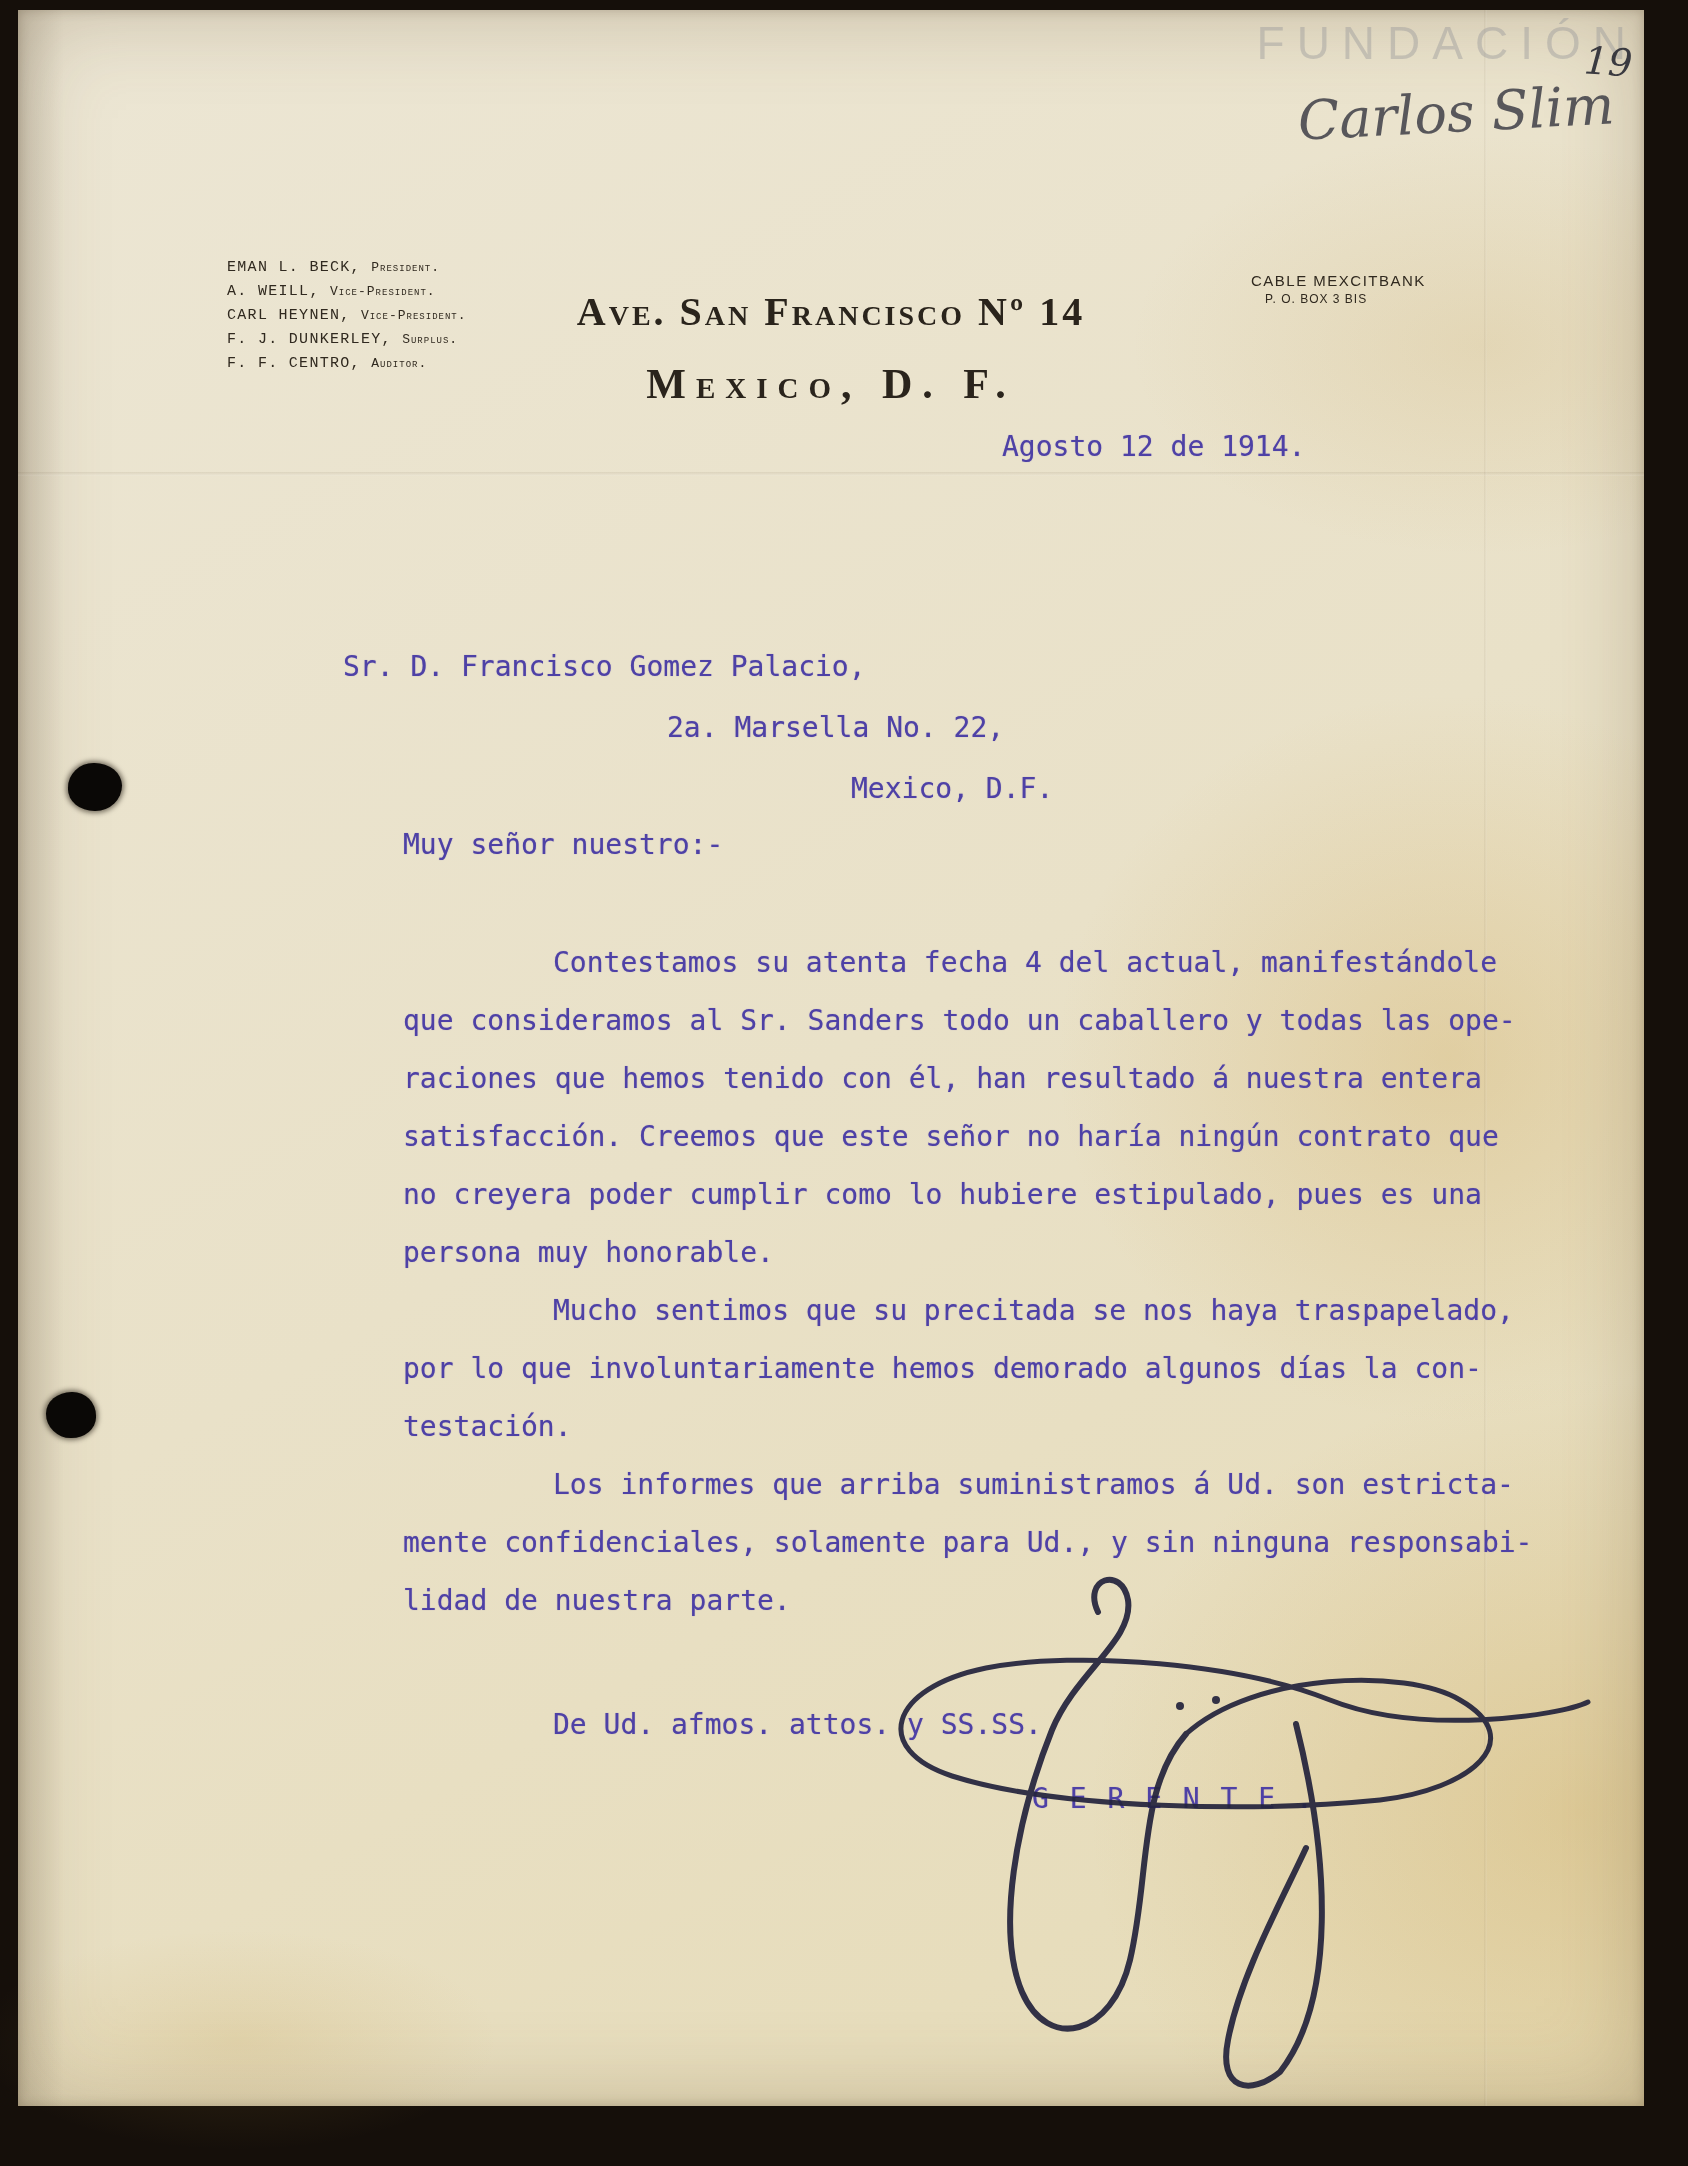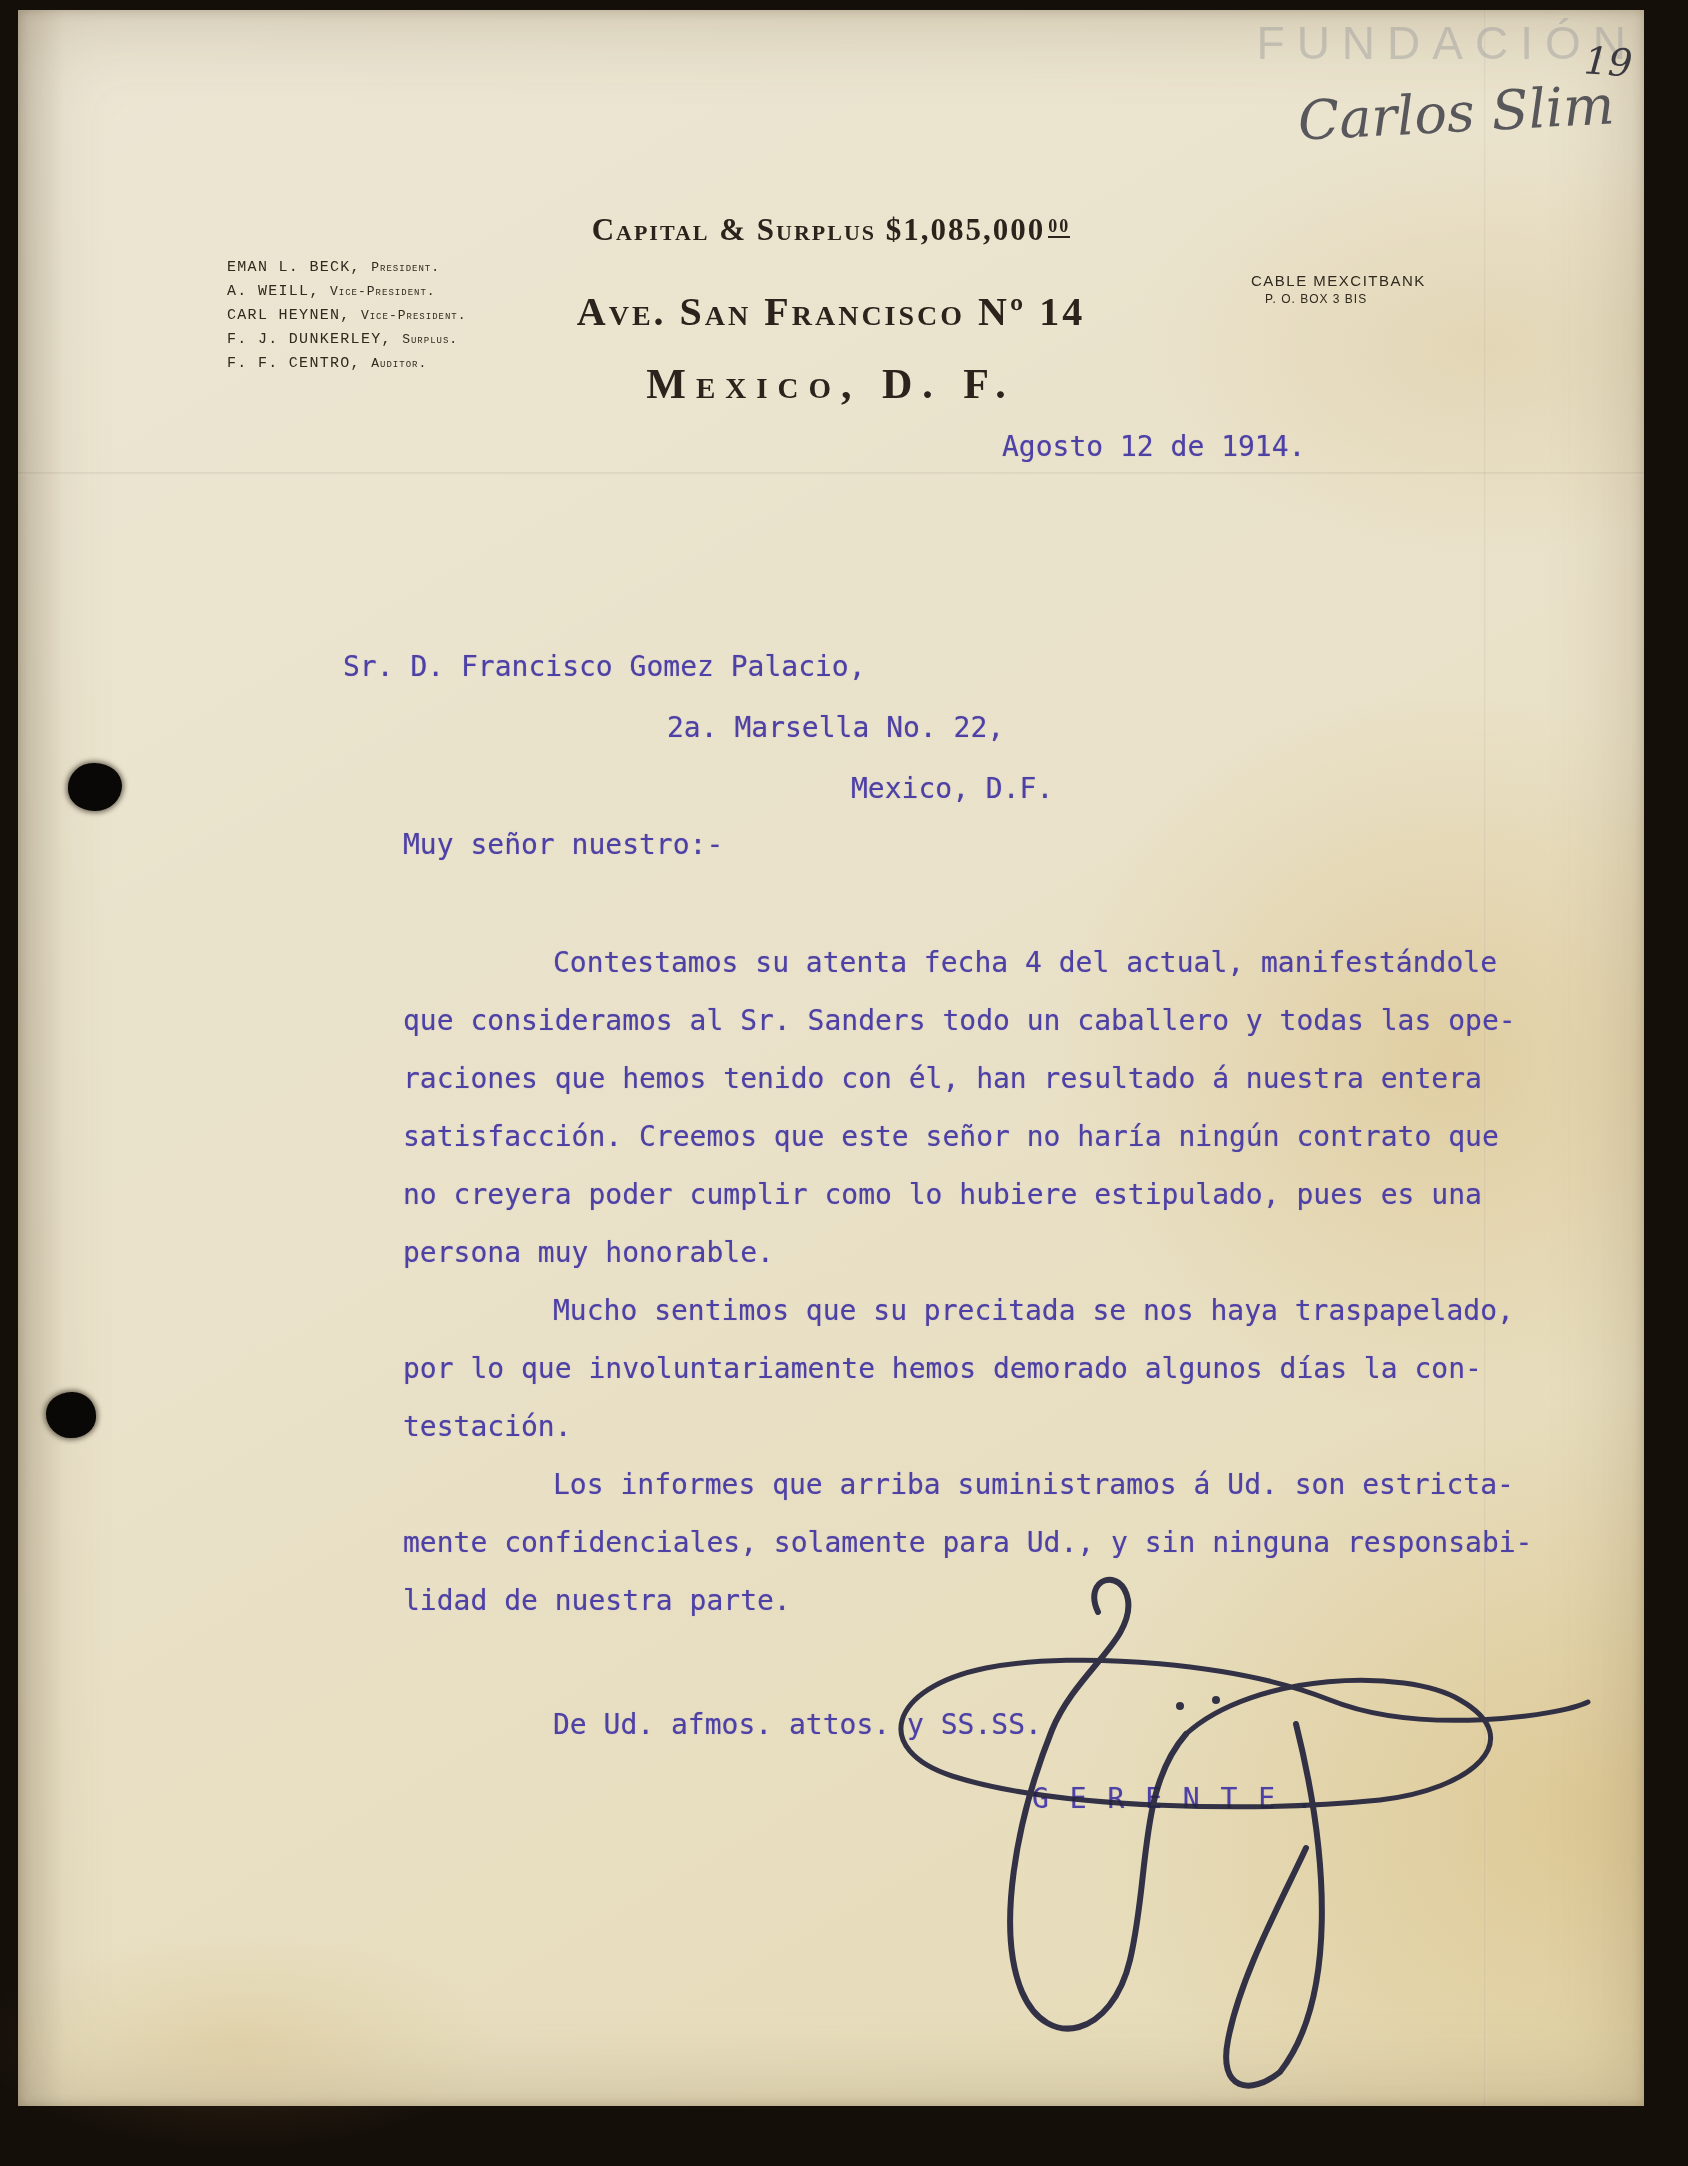--- a/index.html
+++ b/index.html
@@ -100,23 +100,20 @@
     <div class="wm-foundation">FUNDACIÓN</div>
     <div class="wm-signature">Carlos Slim</div>
   </div>
 
   <div class="corner-number">19</div>
 
   <div class="punch-hole hole1"></div>
   <div class="punch-hole hole2"></div>
 
 
-  <div class="lh capital-line">
-    <span>Capital &amp; Surplus $1,085,000</span><sup class="cents">00</sup>
-  </div>
 
   <div class="officers">
       <div class="officer-row"><span class="officer-name">EMAN L. BECK, </span><span class="officer-title">President.</span></div>
       <div class="officer-row"><span class="officer-name">A. WEILL, </span><span class="officer-title">Vice-President.</span></div>
       <div class="officer-row"><span class="officer-name">CARL HEYNEN, </span><span class="officer-title">Vice-President.</span></div>
       <div class="officer-row"><span class="officer-name">F. J. DUNKERLEY, </span><span class="officer-title">Surplus.</span></div>
       <div class="officer-row"><span class="officer-name">F. F. CENTRO, </span><span class="officer-title">Auditor.</span></div>
     </div>
 
   <div class="lh address1">Ave. San Francisco Nº 14</div>

